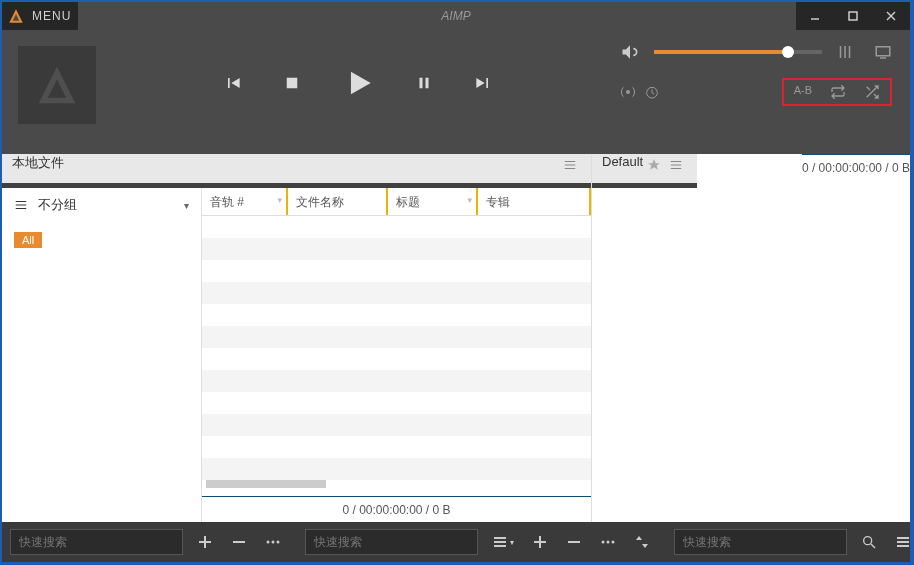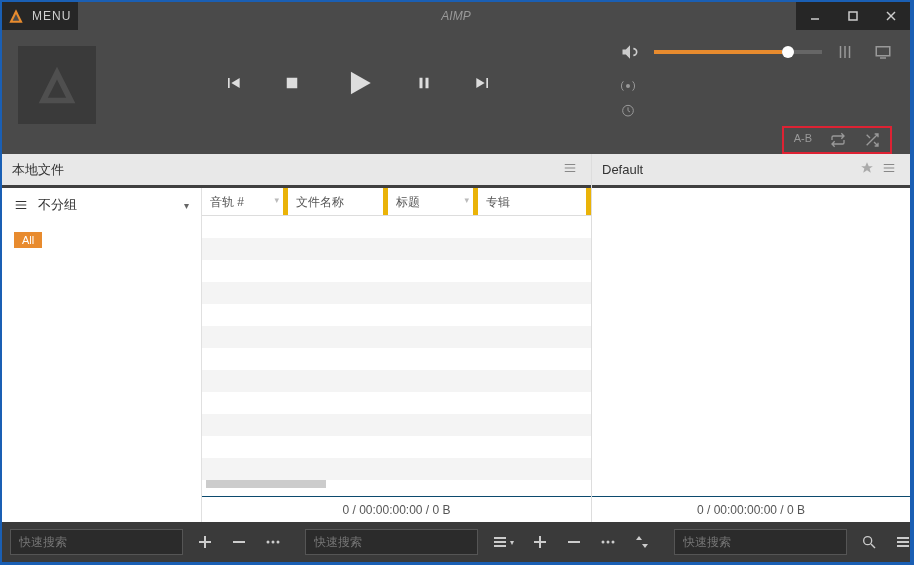--- a/index.html
+++ b/index.html
@@ -18,41 +18,41 @@
 .player { height:124px; background:#4a4a4a; display:flex; }
 .cover { width:78px; height:78px; margin:16px 0 0 16px; background:#3a3a3a; display:flex; align-items:center; justify-content:center; }
 .cover svg { opacity:.35; }
 .p-center { flex:1; display:flex; align-items:center; justify-content:center; gap:40px; margin-top:-18px; }
 .p-center svg { cursor:pointer; }
 .p-right { width:290px; padding:12px 18px 0 0; display:flex; flex-direction:column; gap:10px; }
 .vol-row { display:flex; align-items:center; gap:14px; }
 .slider { flex:1; height:4px; background:#666; position:relative; }
 .slider-fill { height:4px; background:#e88b2e; width:76%; }
 .slider-thumb { width:12px; height:12px; border-radius:50%; background:#fff; position:absolute; top:-4px; left:76%; }
-.sec-row { display:flex; gap:8px; margin-top:6px;flex-direction:column; }
+.sec-row { display:flex; align-items:center; gap:8px; margin-top:6px; }
 .icobtn { color:#8b8b8b; cursor:pointer; }
 .opts { display:flex; gap:18px; border:2px solid #d23; padding:4px 10px; margin-left:auto; }
 .ab { font-size:11px; color:#999; }
 .eq-cast { display:flex; gap:20px; margin-left:auto; align-items:center; }
 
 .panels { flex:1; display:flex; background:#fff; }
 .pan-left { width:590px; display:flex; flex-direction:column; border-right:1px solid #ddd; }
-.pan-right { flex:1; display:flex; flex-direction:column; }
-.tabbar { height:34px; background:#e8e8e8; display:flex; align-items:center; padding:0 10px; border-bottom:3px solid #404040; }
+.pan-right { flex:1; display:flex; }
+.tabbar { height:34px; background:#e8e8e8; display:flex; align-items:flex-start; padding:0 10px; border-bottom:5px solid #404040; }
 .tabbar .tab { font-size:13px; color:#333; }
 .tabbar .spacer { flex:1; }
 .tabicon { color:#888; cursor:pointer; padding:4px; }
 .body-left { flex:1; display:flex; }
 .sidebar { width:200px; background:#fff; border-right:1px solid #e0e0e0; padding:8px 12px; }
 .group-row { display:flex; align-items:center; gap:10px; font-size:13px; color:#333; cursor:pointer; }
 .chev { margin-left:auto; font-size:10px; color:#666; }
 .chip { display:inline-block; background:#e88b2e; color:#fff; font-size:11px; padding:2px 8px; margin-top:18px; }
 .grid { flex:1; display:flex; flex-direction:column; }
 .ghead { height:28px; display:flex; border-bottom:1px solid #ddd; }
-.gcol { font-size:12px; color:#555; padding:6px 8px; border-right:5px solid #eab308; position:relative; }
+.gcol { font-size:12px; color:#555; padding:6px 8px; border-right:2px solid #eab308; position:relative; }
 .filter-glyph { position:absolute; right:4px; top:7px; font-size:9px; color:#bbb; }
 .rows { flex:1; overflow:hidden; position:relative; }
 .row { height:22px; }
 .row:nth-child(even){ background:#f4f4f4; }
 .hscroll { position:absolute; bottom:8px; left:4px; width:120px; height:8px; background:#ccc; }
 .statline { height:26px; font-size:12px; color:#555; display:flex; align-items:center; justify-content:center; border-top:1px solid #0c4a6e; }
 .pan-right .empty { flex:1; }
 
 .bottom { height:40px; background:#3a3a3a; display:flex; align-items:center; padding:0 8px; gap:10px; }
 .search { flex:1; height:26px; background:#2b2b2b; border:1px solid #555; color:#14b8a6; font-size:12px; padding:0 8px; }

